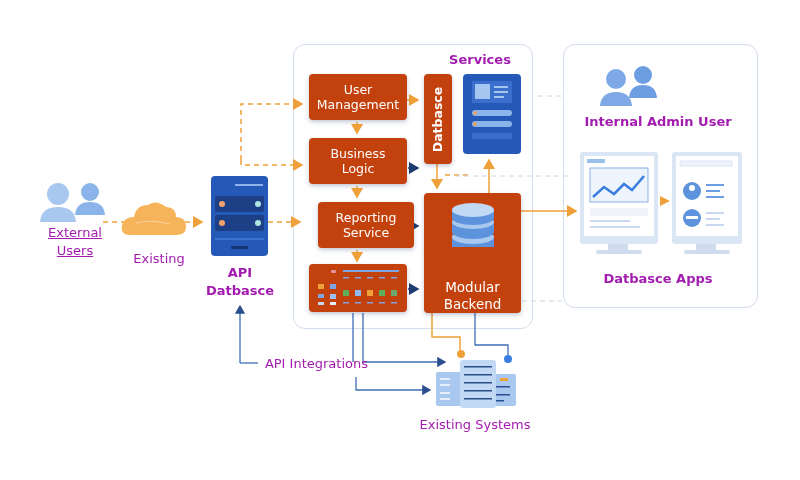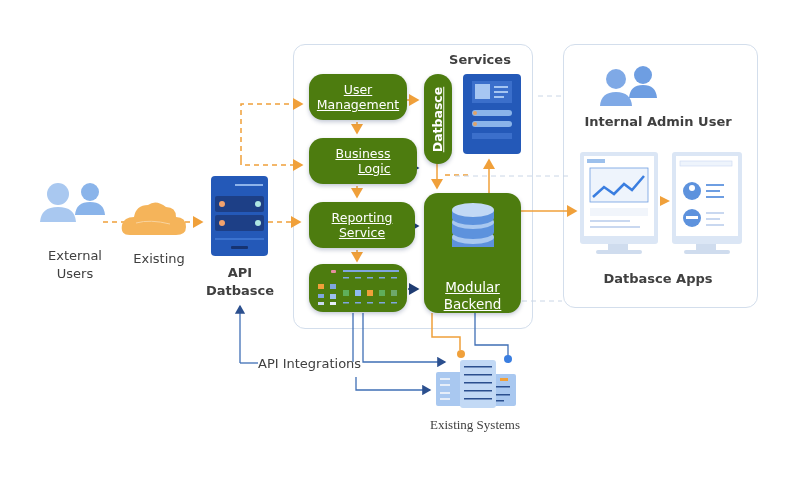--- a/index.html
+++ b/index.html
@@ -1,20 +1,20 @@
 <!DOCTYPE html>
 <html><head>
 <meta charset="utf-8">
 <style>
   html,body{margin:0;padding:0;background:#ffffff;}
   body{width:800px;height:480px;position:relative;overflow:hidden;font-family:"DejaVu Sans",sans-serif;color:#1e2b45;}
   .abs{position:absolute;}
   .panel{position:absolute;border:1.5px solid #d3deec;border-radius:12px;background:#fff;}
-  .box{position:absolute;background:#4d7c0f;border-radius:14px;color:#fff;display:flex;align-items:center;justify-content:center;text-align:center;font-size:12.5px;line-height:15px;box-shadow:0 2px 4px rgba(20,40,90,.25);text-decoration:underline;}
-  .label{position:absolute;text-align:center;font-size:13px;line-height:18px;color:#404040;}
+  .box{position:absolute;background:#c2410c;border-radius:4px;color:#fff;display:flex;align-items:center;justify-content:center;text-align:center;font-size:12.5px;line-height:15px;box-shadow:0 2px 4px rgba(20,40,90,.25);}
+  .label{position:absolute;text-align:center;font-size:13px;line-height:18px;color:#a21caf;}
   .bold{font-weight:bold;}
   svg.wires{position:absolute;left:0;top:0;}
 </style>
 </head>
 <body>
 
 <div class="panel" style="left:293px;top:44px;width:238px;height:283px;"></div>
 <div class="panel" style="left:563px;top:44px;width:193px;height:262px;"></div>
 
 <svg class="wires" width="800" height="480">
@@ -68,21 +68,21 @@
   <circle cx="461" cy="354" r="4" fill="#f0a03a"></circle>
   <circle cx="508" cy="359" r="4" fill="#3a7ee0"></circle>
 </svg>
 
 <svg class="abs" style="left:38px;top:180px;" width="70" height="45">
   <circle cx="52" cy="12" r="9" fill="#8ab4ea"></circle>
   <path d="M37,35 Q38,22 52,22 Q66,22 67,35 Z" fill="#8ab4ea"></path>
   <circle cx="20" cy="14" r="11" fill="#a9c8f0"></circle>
   <path d="M2,42 Q3,27 20,27 Q37,27 38,42 Z" fill="#a9c8f0"></path>
 </svg>
-<div class="label" style="left:35px;top:247px;width:80px;white-space:pre-line;">External
+<div class="label" style="left:35px;top:224px;width:80px;white-space:pre-line;text-decoration:underline;">External
 Users</div>
 
 <svg class="abs" style="left:120px;top:195px;" width="70" height="45">
   <path d="M10,40 Q0,40 2,30 Q4,22 14,22 Q16,10 28,10 Q36,4 46,12 Q56,12 56,22 Q66,22 66,32 Q66,40 56,40 Z" fill="#f5b45a"></path>
   <path d="M16,28 Q30,24 50,29" stroke="#f8d39e" stroke-width="1" fill="none"></path>
 </svg>
 <div class="label" style="left:120px;top:250px;width:78px;">Existing</div>
 
 <svg class="abs" style="left:211px;top:176px;" width="57" height="80">
   <rect x="0" y="0" width="57" height="80" rx="4" fill="#2459b8"></rect>
@@ -95,23 +95,23 @@
     <circle cx="47" cy="47" r="3" fill="#aee6e2"></circle>
   <rect x="4" y="62" width="49" height="2" fill="#3c73cf"></rect>
   <rect x="20" y="70" width="17" height="3" rx="1" fill="#163372"></rect>
 </svg>
 <div class="label bold" style="left:200px;top:264px;width:80px;white-space:pre-line;">API
 Datbasce</div>
 
 <div class="label bold" style="left:440px;top:51px;width:80px;">Services</div>
 <div class="box" style="left:309px;top:74px;width:98px;height:46px;white-space:pre-line;">User
 Management</div>
-<div class="box" style="left:309px;top:138px;width:108px;height:46px;white-space:pre-line;text-align:right;">Business
+<div class="box" style="left:309px;top:138px;width:98px;height:46px;white-space:pre-line;">Business
 Logic</div>
-<div class="box" style="left:309px;top:202px;width:106px;height:46px;white-space:pre-line;">Reporting
+<div class="box" style="left:318px;top:202px;width:96px;height:46px;white-space:pre-line;">Reporting
 Service</div>
 
 <div class="box" style="left:309px;top:264px;width:98px;height:48px;">
   <svg width="98" height="48">
     <rect x="22" y="6" width="5" height="3" rx="1" fill="#e68fa0"></rect>
     <rect x="34" y="6" width="56" height="2" fill="#7fa6e0"></rect>
     <rect x="9" y="20" width="6" height="5" fill="#f0a03a"></rect>
       <rect x="21" y="20" width="6" height="5" fill="#7fa6e0"></rect>
     <rect x="9" y="30" width="6" height="4" fill="#7fa6e0"></rect>
       <rect x="21" y="30" width="6" height="5" fill="#9dc0f0"></rect>
@@ -200,33 +200,33 @@
   <circle cx="114" cy="66" r="9" fill="#5d92dd"></circle>
     <rect x="108" y="64" width="12" height="3" fill="#fff"></rect>
   <rect x="128" y="60" width="18" height="2" fill="#c9d8f0"></rect>
     <rect x="128" y="66" width="14" height="2" fill="#c9d8f0"></rect>
     <rect x="128" y="72" width="18" height="2" fill="#c9d8f0"></rect>
   <rect x="118" y="92" width="20" height="6" fill="#cfdcee"></rect>
     <rect x="106" y="98" width="46" height="4" rx="2" fill="#cfdcee"></rect>
 </svg>
 <div class="label bold" style="left:568px;top:270px;width:180px;">Datbasce Apps</div>
 
-<div class="label" style="left:258px;top:355px;width:110px;text-align:left;">API Integrations</div>
+<div class="label" style="left:258px;top:355px;width:110px;text-align:right;">API Integrations</div>
 
 <svg class="abs" style="left:436px;top:358px;" width="82" height="52">
   <rect x="0" y="14" width="28" height="34" rx="2" fill="#a9c8f0"></rect>
   <rect x="4" y="20" width="10" height="2" fill="#e6eef9"></rect>
     <rect x="4" y="26" width="10" height="2" fill="#e6eef9"></rect>
     <rect x="4" y="34" width="10" height="2" fill="#e6eef9"></rect>
     <rect x="4" y="40" width="10" height="2" fill="#e6eef9"></rect>
   <rect x="54" y="16" width="26" height="32" rx="2" fill="#a9c8f0"></rect>
   <rect x="64" y="20" width="8" height="3" fill="#f0a03a"></rect>
   <rect x="58" y="28" width="16" height="1.5" fill="#2b4f8e"></rect>
     <rect x="58" y="36" width="16" height="1.5" fill="#2b4f8e"></rect>
     <rect x="58" y="42" width="10" height="1.5" fill="#2b4f8e"></rect>
   <rect x="24" y="2" width="36" height="48" rx="3" fill="#c2d9f5"></rect>
   <rect x="28" y="8" width="28" height="1.5" fill="#2b4f8e"></rect>
     <rect x="28" y="16" width="28" height="1.5" fill="#2b4f8e"></rect>
     <rect x="28" y="24" width="28" height="1.5" fill="#2b4f8e"></rect>
     <rect x="28" y="32" width="28" height="1.5" fill="#2b4f8e"></rect>
     <rect x="28" y="40" width="28" height="1.5" fill="#2b4f8e"></rect>
 </svg>
-<div class="label" style="left:410px;top:416px;width:130px;font-family:Liberation Serif, serif;">Existing Systems</div>
+<div class="label" style="left:410px;top:416px;width:130px;">Existing Systems</div>
 
 </body></html>

